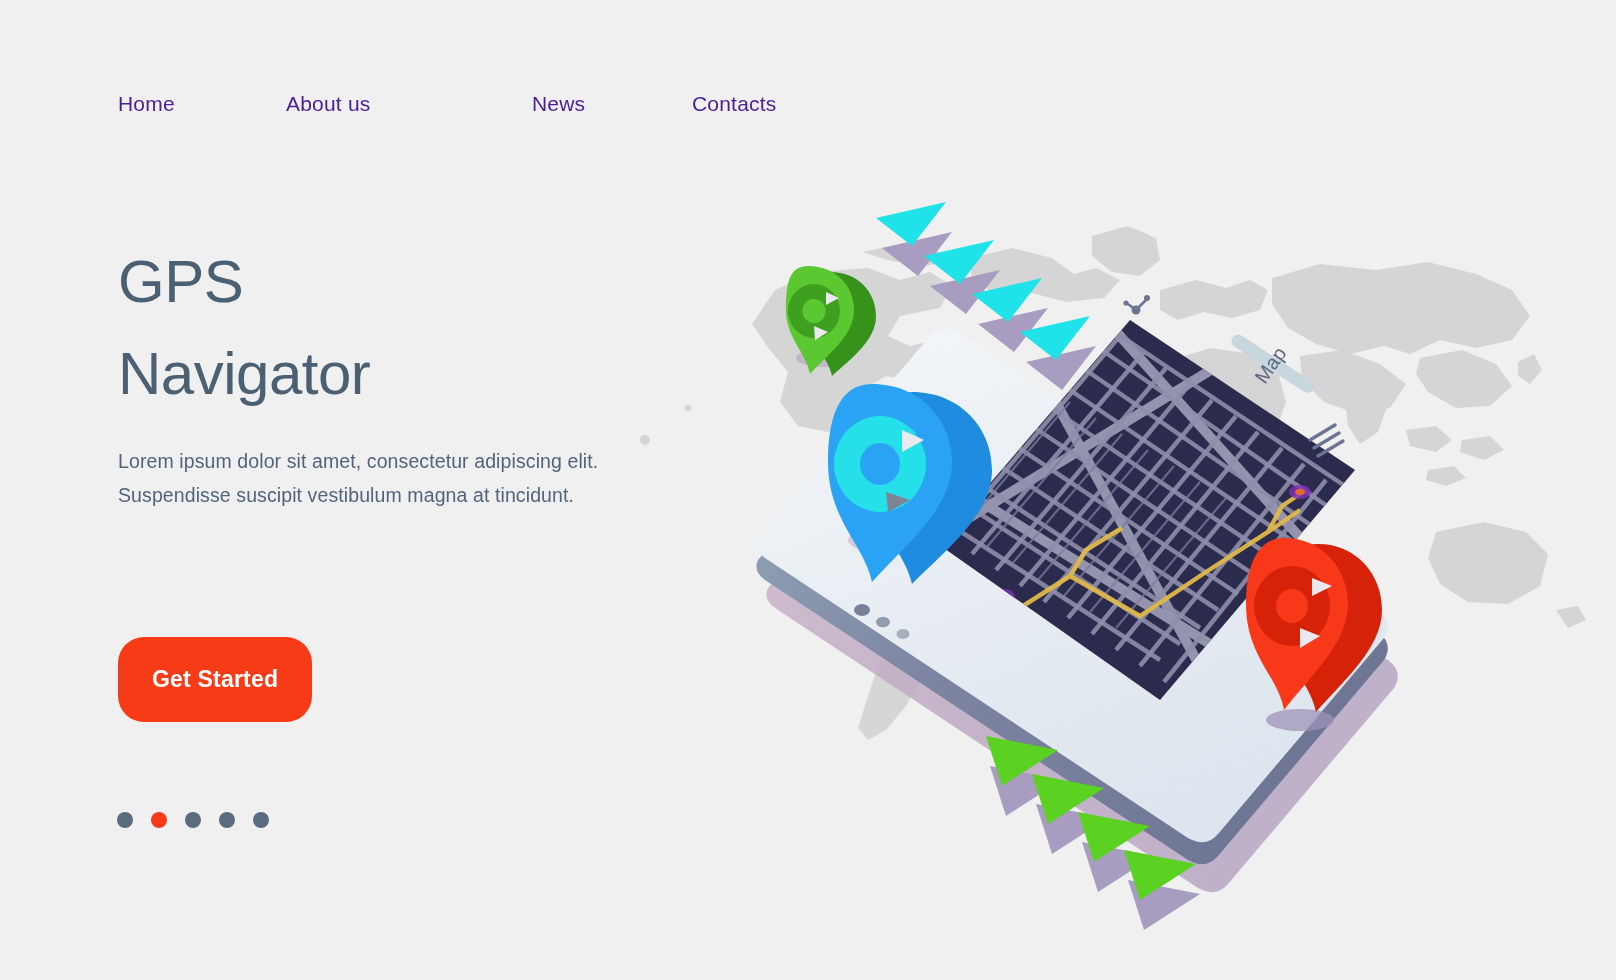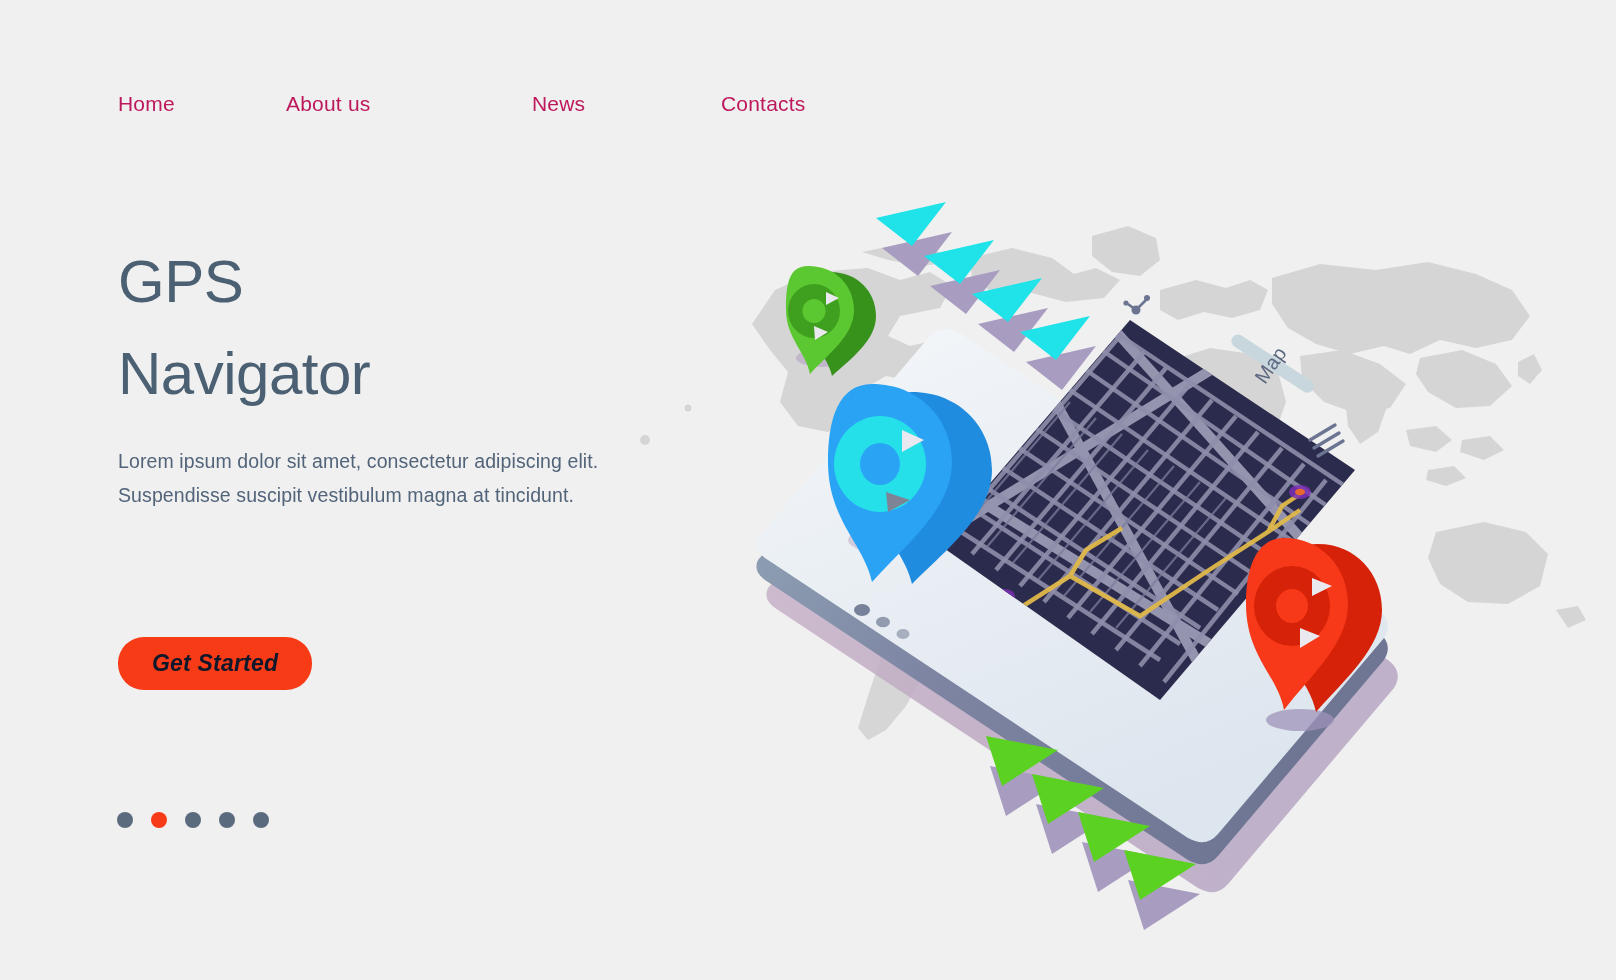--- a/index.html
+++ b/index.html
@@ -27,32 +27,32 @@
   
   .navbar {
     position: absolute;
     left: 118px;
     top: 92px;
     display: flex;
     align-items: center;
     z-index: 40;
   }
   .nav-item {
-    color: #be185d;
+    color: #4c1d95;
     font-size: 21px;
     font-weight: 500;
     letter-spacing: 0.2px;
     text-decoration: none;
     white-space: nowrap;
     cursor: pointer;
   }
   .nav-item.n0 { width: 168px; }
   .nav-item.n1 { width: 198px; }
   .nav-item.n2 { width: 160px; margin-left: 48px; }
-  .nav-item.n3 { width: auto; margin-left: 29px; }
+  .nav-item.n3 { width: auto; }
 
   
   .hero {
     position: absolute;
     left: 118px;
     top: 236px;
     width: 560px;
     z-index: 40;
   }
   .hero-title {
@@ -72,31 +72,30 @@
     letter-spacing: 0.1px;
   }
   .hero-para .pline { display: block; }
 
   .cta {
     position: absolute;
     left: 118px;
     top: 637px;
     display: inline-block;
     background: #f73b16;
-    color: #0f172a;
+    color: #ffffff;
     font-size: 23px;
     font-weight: 700;
     letter-spacing: 0.2px;
     border: none;
     border-radius: 26px;
-    padding: 13px 34px;
+    padding: 29px 34px;
     cursor: pointer;
     font-family: "Liberation Sans", sans-serif;
     z-index: 40;
-    font-style: italic;
   }
 
   .dots {
     position: absolute;
     left: 117px;
     top: 812px;
     display: flex;
     gap: 18px;
     z-index: 40;
   }

